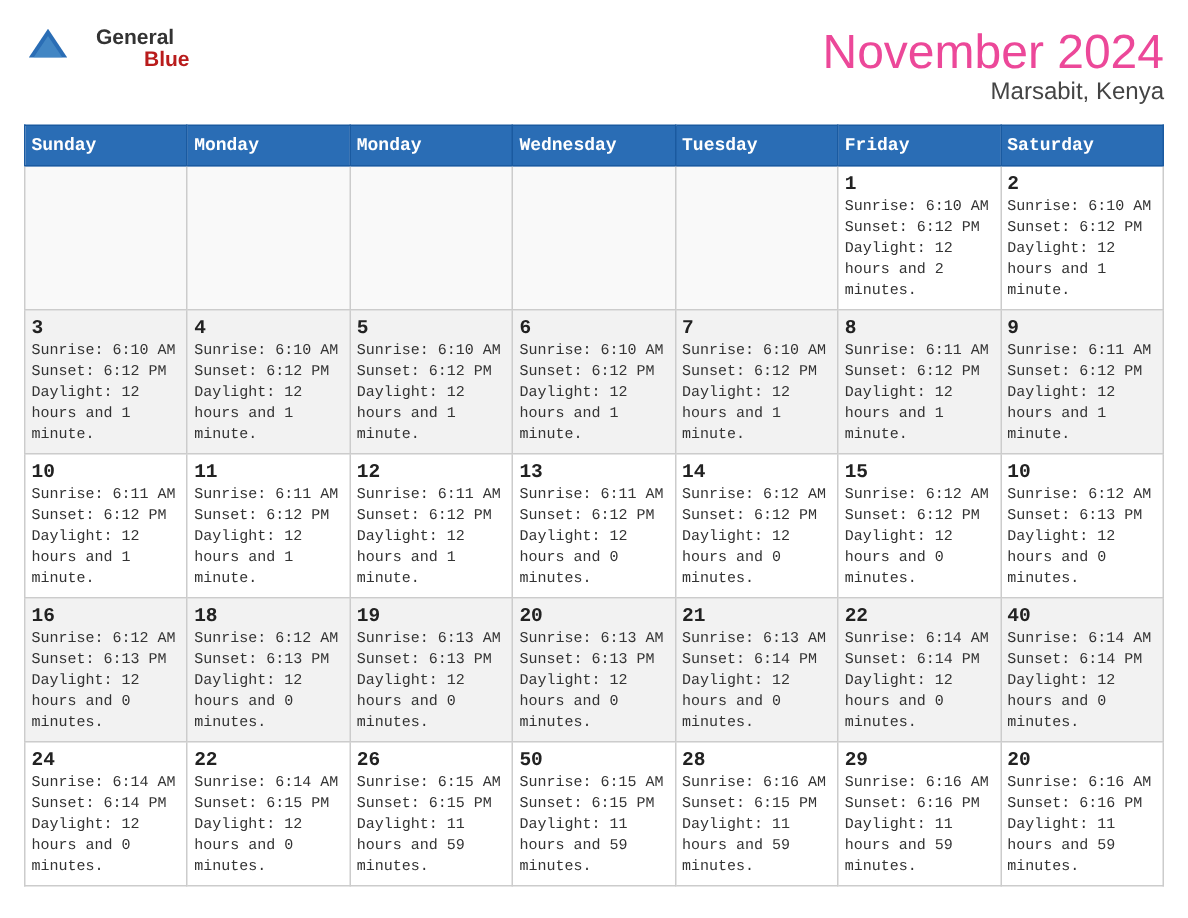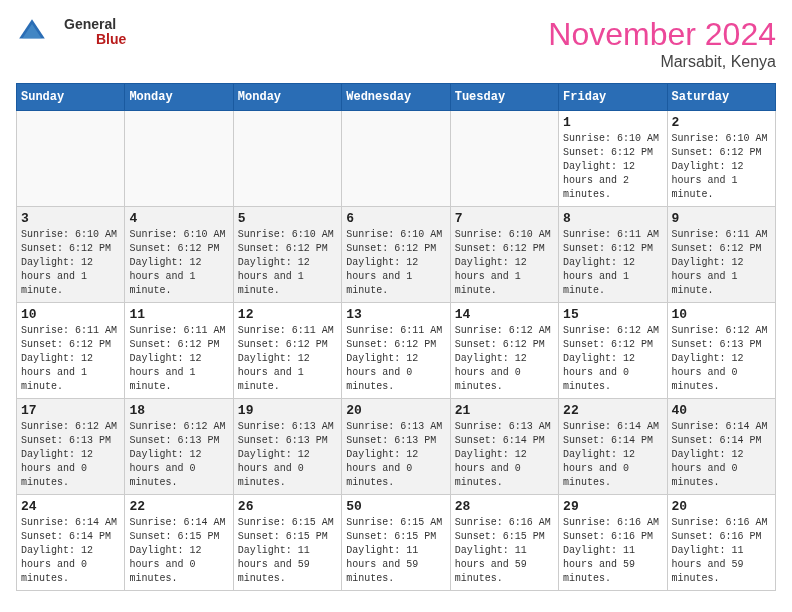--- a/index.html
+++ b/index.html
@@ -226,21 +226,21 @@
         </td>
         <td>
           <div class="day-num">10</div>
           <div class="day-info" style="white-space: pre-line;">Sunrise: 6:12 AM
 Sunset: 6:13 PM
 Daylight: 12 hours and 0 minutes.</div>
         </td>
       </tr>
       <tr>
         <td>
-          <div class="day-num">17</div>
+          <div class="day-num">16</div>
           <div class="day-info" style="white-space: pre-line;">Sunrise: 6:12 AM
 Sunset: 6:13 PM
 Daylight: 12 hours and 0 minutes.</div>
         </td>
         <td>
           <div class="day-num">18</div>
           <div class="day-info" style="white-space: pre-line;">Sunrise: 6:12 AM
 Sunset: 6:13 PM
 Daylight: 12 hours and 0 minutes.</div>
         </td>

